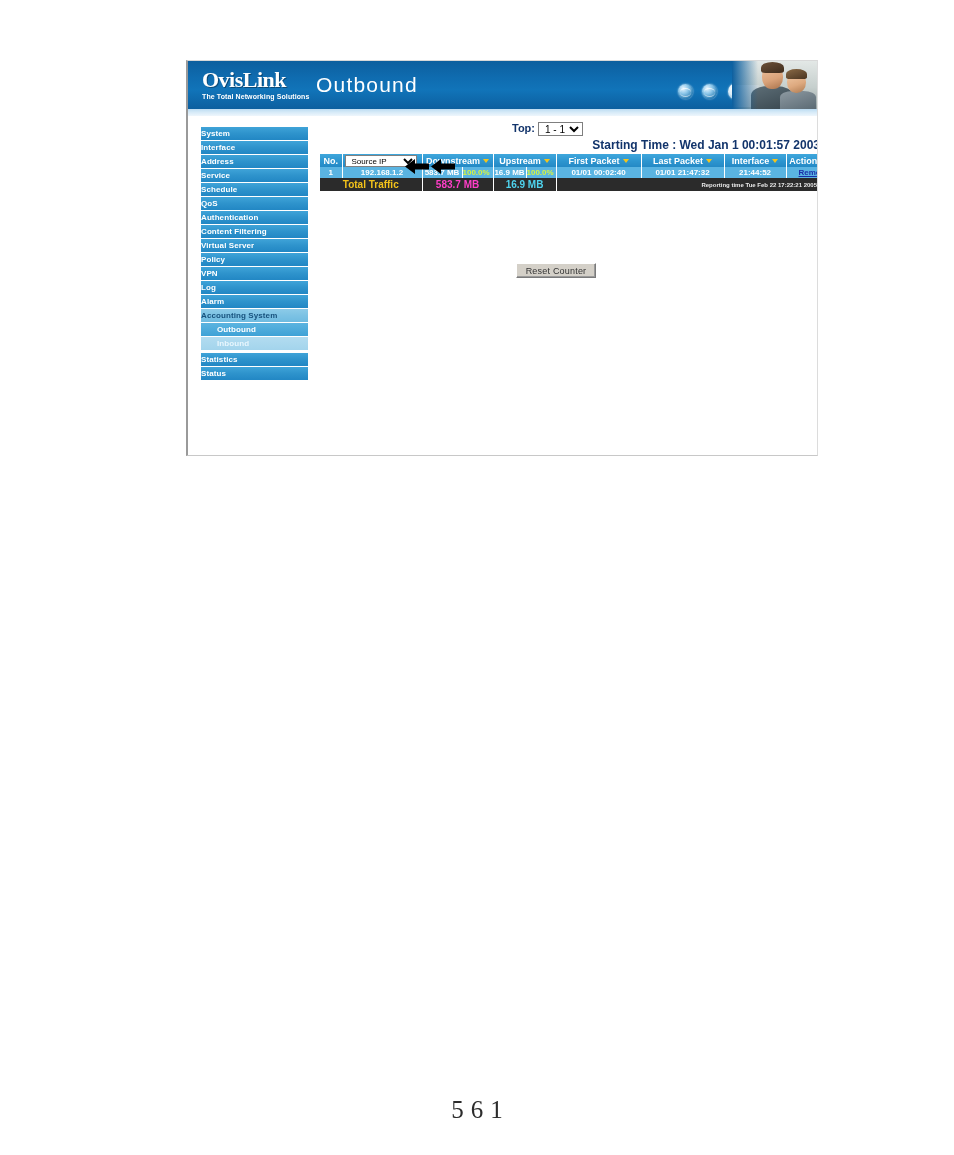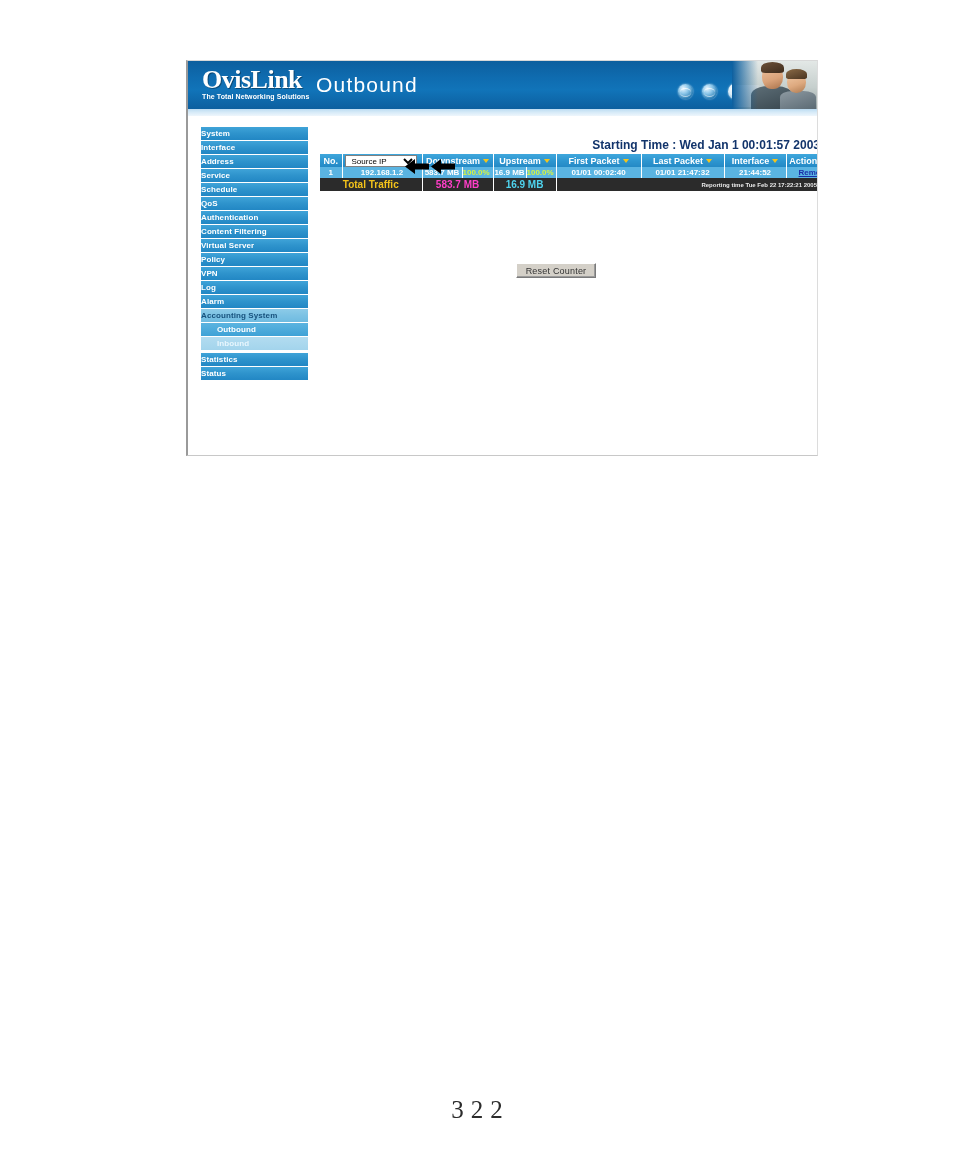--- a/index.html
+++ b/index.html
@@ -48,21 +48,21 @@
     border-bottom: 1px solid #ffffff;
   }
   #logo-block {
     position: absolute;
     left: 14px; top: 5px;
     width: 134px;
   }
   #logo-word {
     font-family: "Liberation Serif", serif;
     font-weight: bold;
-    font-size: 26px;
+    font-size: 22px;
     color: #ffffff;
     letter-spacing: -0.5px;
     line-height: 27px;
     text-shadow: 1px 1px 0 rgba(0,0,0,0.35);
   }
   #logo-tag {
     font-family: "Liberation Sans", sans-serif;
     font-weight: bold;
     font-size: 7px;
     color: #ffffff;
@@ -465,20 +465,23 @@
       <div class="nav-item section-active"><span>Accounting System</span></div>
       <div class="nav-sub sub-selected"><span>Outbound</span></div>
       <div class="nav-sub sub-normal"><span>Inbound</span></div>
       <div id="nav-gap"></div>
       <div class="nav-item"><span>Statistics</span></div>
       <div class="nav-item"><span>Status</span></div>
     </div>
 
     <div id="content">
 
+      <div id="top-selector">
+        <span id="top-label">Top:</span><select id="top-select"><option>1 - 1</option></select>
+      </div>
 
       <div id="starting-time">Starting Time : Wed Jan 1 00:01:57 2003</div>
 
       <table id="report-table">
         <colgroup>
           <col style="width:22px">
           <col style="width:80px">
           <col style="width:40px">
           <col style="width:31px">
           <col style="width:33px">
@@ -530,13 +533,13 @@
       <svg class="annot-arrow" id="arrow-2" viewBox="0 0 26 17">
         <path d="M1 8.5 L11 1 L11 5.5 L25 5.5 L25 11.5 L11 11.5 L11 16 Z" fill="#000000"></path>
       </svg>
 
       <button id="reset-counter-button">Reset Counter</button>
 
     </div>
   </div>
 </div>
 
-<div id="page-number">322</div>
+<div id="page-number">561</div>
 
 </body></html>

